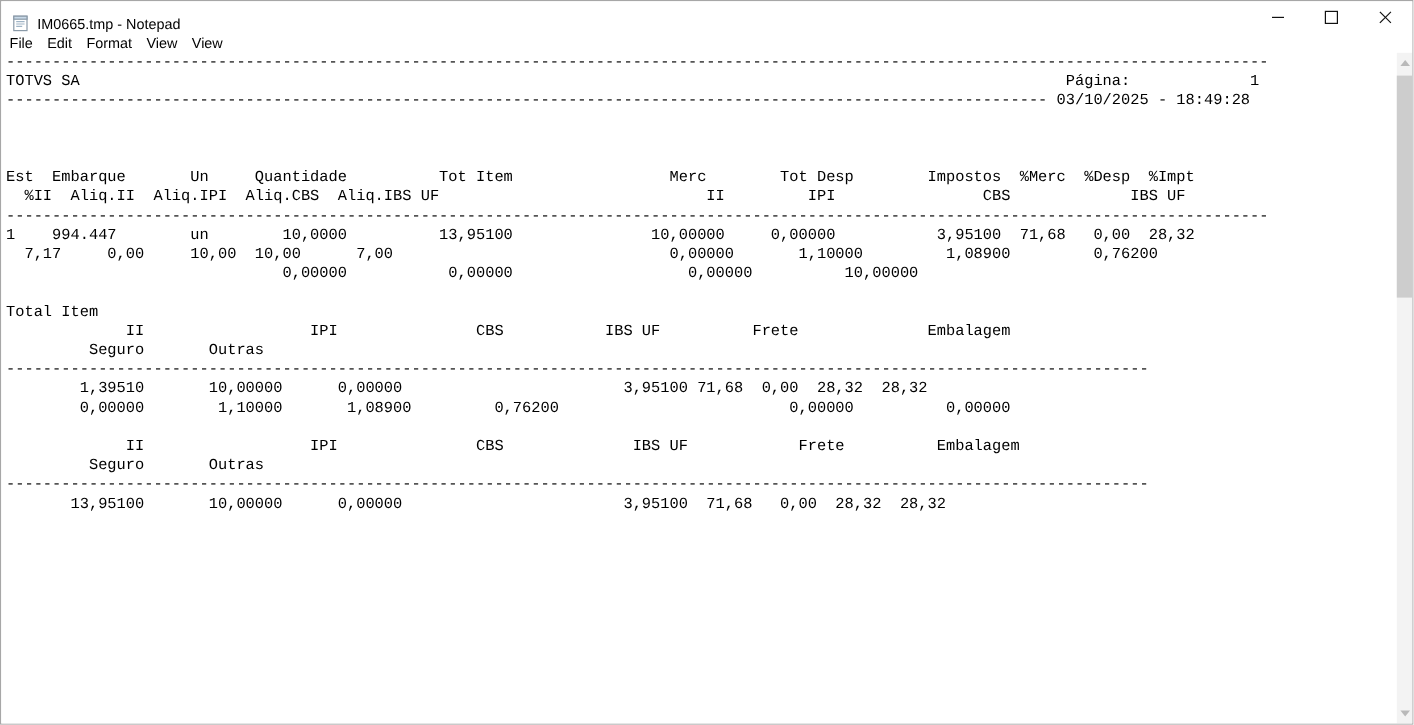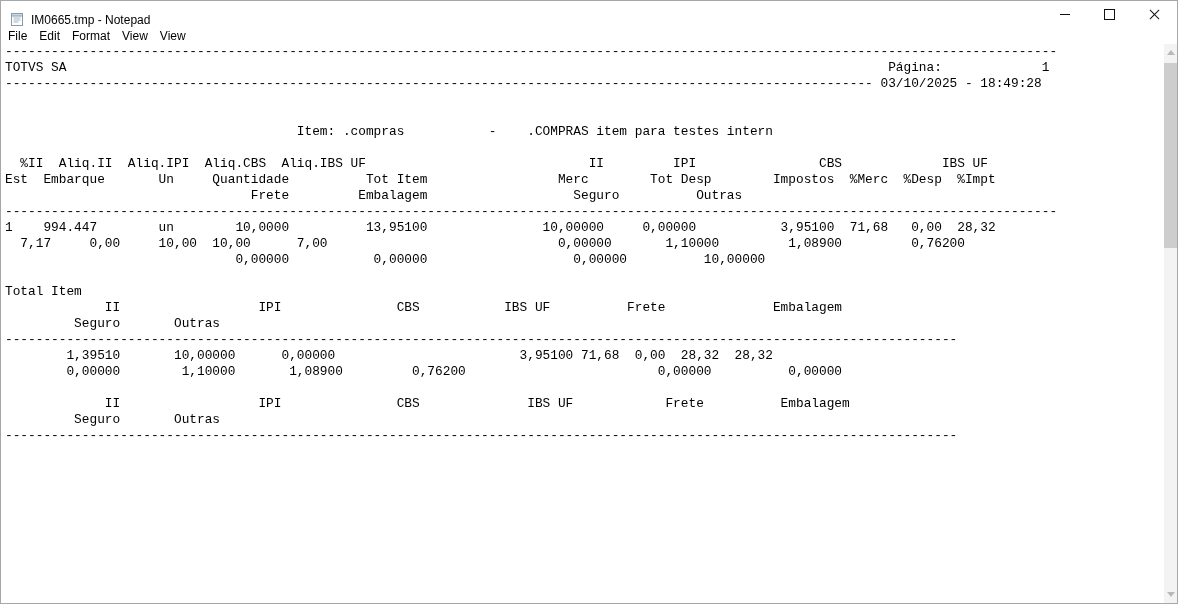--- a/index.html
+++ b/index.html
@@ -87,40 +87,39 @@
     <span class="menu-item">View</span>
     <span class="menu-item">View</span>
   </div>
 
   <div class="editor">
       <div class="line">-----------------------------------------------------------------------------------------------------------------------------------------</div>
       <div class="line">TOTVS SA                                                                                                           Página:             1</div>
       <div class="line">----------------------------------------------------------------------------------------------------------------- 03/10/2025 - 18:49:28</div>
       <div class="line"></div>
       <div class="line"></div>
-      <div class="line">                                      Item: .compras           -    .COMPRAS item para testes intern</div>
       <div class="line"></div>
+      <div class="line">Est  Embarque       Un     Quantidade          Tot Item                 Merc        Tot Desp        Impostos  %Merc  %Desp  %Impt</div>
       <div class="line">  %II  Aliq.II  Aliq.IPI  Aliq.CBS  Aliq.IBS UF                             II         IPI                CBS             IBS UF</div>
-      <div class="line">Est  Embarque       Un     Quantidade          Tot Item                 Merc        Tot Desp        Impostos  %Merc  %Desp  %Impt</div>
-      <div class="line">                                Frete         Embalagem                   Seguro          Outras</div>
       <div class="line">-----------------------------------------------------------------------------------------------------------------------------------------</div>
       <div class="line">1    994.447        un        10,0000          13,95100               10,00000     0,00000           3,95100  71,68   0,00  28,32</div>
       <div class="line">  7,17     0,00     10,00  10,00      7,00                              0,00000       1,10000         1,08900         0,76200</div>
       <div class="line">                              0,00000           0,00000                   0,00000          10,00000</div>
       <div class="line"></div>
       <div class="line">Total Item</div>
       <div class="line">             II                  IPI               CBS           IBS UF          Frete              Embalagem</div>
       <div class="line">         Seguro       Outras</div>
       <div class="line">----------------------------------------------------------------------------------------------------------------------------</div>
       <div class="line">        1,39510       10,00000      0,00000                        3,95100 71,68  0,00  28,32  28,32</div>
       <div class="line">        0,00000        1,10000       1,08900         0,76200                         0,00000          0,00000</div>
       <div class="line"></div>
       <div class="line">             II                  IPI               CBS              IBS UF            Frete          Embalagem</div>
       <div class="line">         Seguro       Outras</div>
       <div class="line">----------------------------------------------------------------------------------------------------------------------------</div>
+      <div class="line">       13,95100       10,00000      0,00000                        3,95100  71,68   0,00  28,32  28,32</div>
     </div>
 
   <div class="scrollbar">
     <div class="sb-arrow sb-arrow-up">
       <span class="tri-up"></span>
     </div>
     <div class="sb-thumb"></div>
     <div class="sb-arrow sb-arrow-down">
       <span class="tri-down"></span>
     </div>

